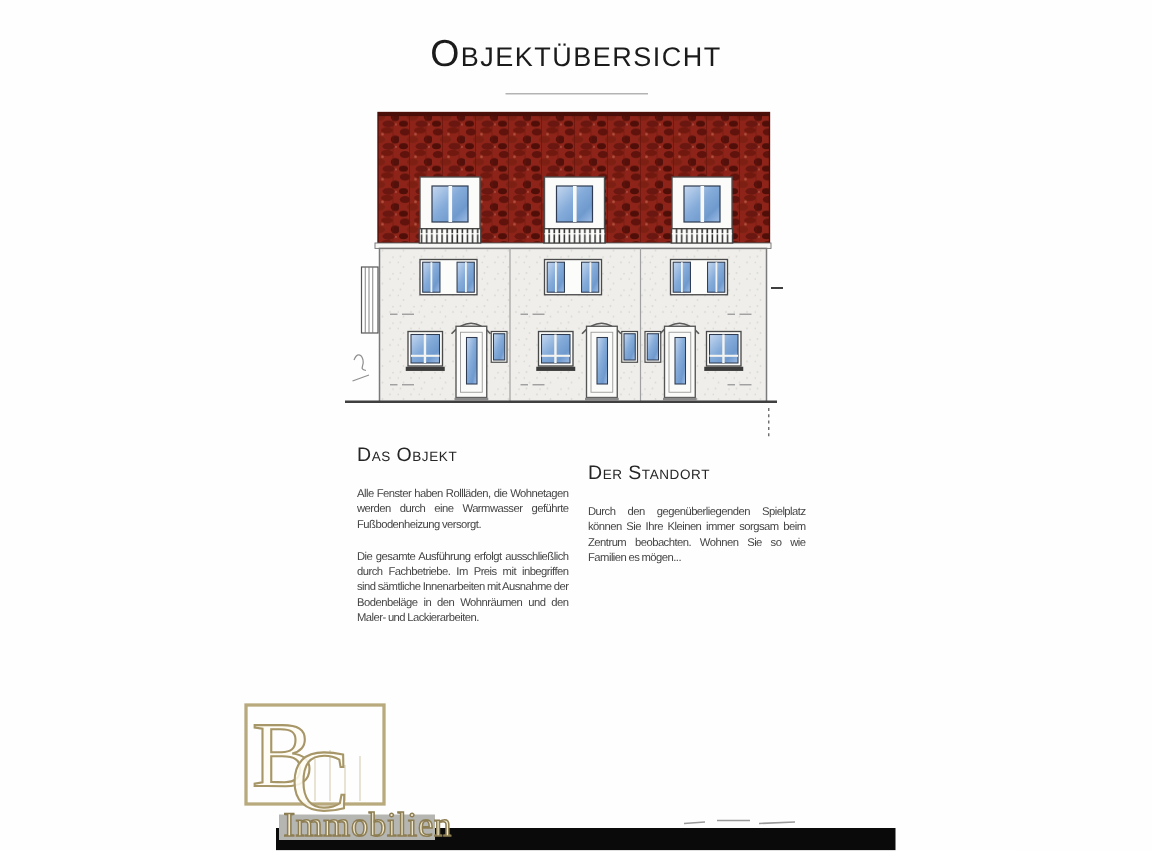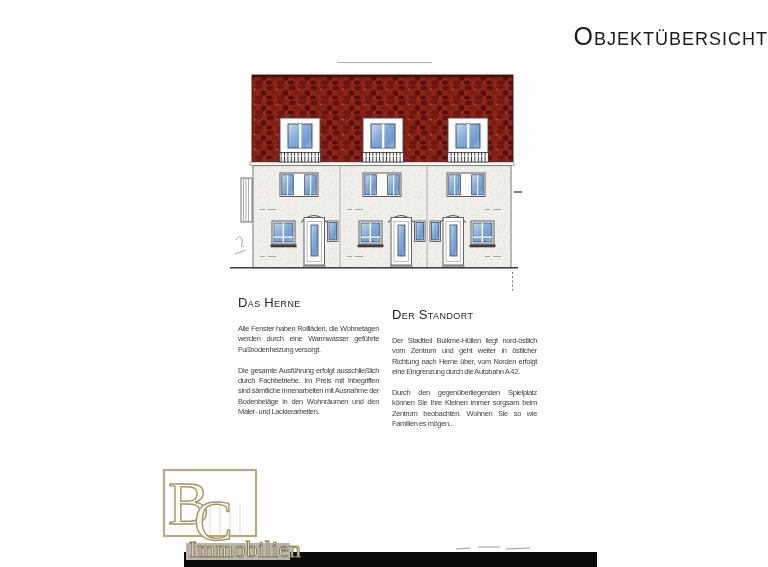--- a/index.html
+++ b/index.html
@@ -1,18 +1,18 @@
 <!DOCTYPE html>
 <html><head>
 <meta charset="utf-8">
 <style>
   html,body{margin:0;padding:0;background:#ffffff;}
   #page{position:relative;width:768px;height:567px;background:#fefefe;overflow:hidden;
         font-family:"Liberation Sans",sans-serif;color:#3f3f3f;}
-  .title{position:absolute;top:22px;left:0;width:768px;text-align:right;
+  .title{position:absolute;top:22px;left:0;width:768px;text-align:center;
          font-variant:small-caps;font-size:25px;letter-spacing:1px;color:#1b1b1b;
          font-weight:400;}
   .title-rule{position:absolute;left:337px;top:62px;width:95px;height:1px;background:#b3b3b3;}
   .drawing{position:absolute;left:222px;top:70px;}
   .col{position:absolute;top:296px;text-align:justify;font-size:7.5px;line-height:10.3px;
        letter-spacing:-0.35px;word-spacing:-0.3px;color:#454545;}
   .col-left{left:238px;width:141px;}
   .col-right{left:392px;width:145px;margin-top:12px;}
   .col h2{font-variant:small-caps;font-size:13px;font-weight:400;letter-spacing:0.4px;
           color:#262626;margin:0 0 14px 0;line-height:14px;}
@@ -187,28 +187,27 @@
       <line x1="26.5" y1="108" x2="26.5" y2="152" stroke="#777777" stroke-width="0.6"></line>
     </g>
     <path d="M14,170 c2,-5 5,-4 6,0 c1,4 -3,6 2,7 m-9,7 l11,-4" fill="none" stroke="#8f8f8f" stroke-width="0.8"></path>
 
     <line x1="8" y1="197.8" x2="296" y2="197.8" stroke="#3f3f3f" stroke-width="1.6"></line>
     <line x1="292" y1="122" x2="309" y2="122" stroke="#3f3f3f" stroke-width="1.3"></line>
     <line x1="290.5" y1="202" x2="290.5" y2="222" stroke="#666666" stroke-width="0.9" stroke-dasharray="2 2.2"></line>
   </svg>
 
   <div class="col col-left">
-    <h2>Das Herne</h2>
+    <h2>Das Objekt</h2>
     <p>Alle Fenster haben Rollläden, die Wohnetagen werden durch eine Warmwasser geführte Fußbodenheizung versorgt.</p>
     <p>Die gesamte Ausführung erfolgt ausschließlich durch Fachbetriebe. Im Preis mit inbegriffen sind sämtliche Innenarbeiten mit Ausnahme der Bodenbeläge in den Wohnräumen und den Maler- und Lackierarbeiten.</p>
   </div>
 
   <div class="col col-right">
     <h2>Der Standort</h2>
-    <p>Der Stadtteil Bulkme-Hüllen liegt nord-östlich vom Zentrum und geht weiter in östlicher Richtung nach Herne über, vom Norden erfolgt eine Eingrenzung durch die Autobahn A 42.</p>
     <p>Durch den gegenüberliegenden Spielplatz können Sie Ihre Kleinen immer sorgsam beim Zentrum beobachten. Wohnen Sie so wie Familien es mögen...</p>
   </div>
 
   <div class="black-bar"></div>
 
   <svg class="footer-marks" width="100" height="14" viewBox="0 0 100 14">
     <g stroke="#9a9a9a" stroke-width="1" fill="none">
       <line x1="6" y1="9" x2="20" y2="8"></line>
       <line x1="28" y1="7" x2="50" y2="7"></line>
       <line x1="56" y1="9" x2="80" y2="8"></line>

